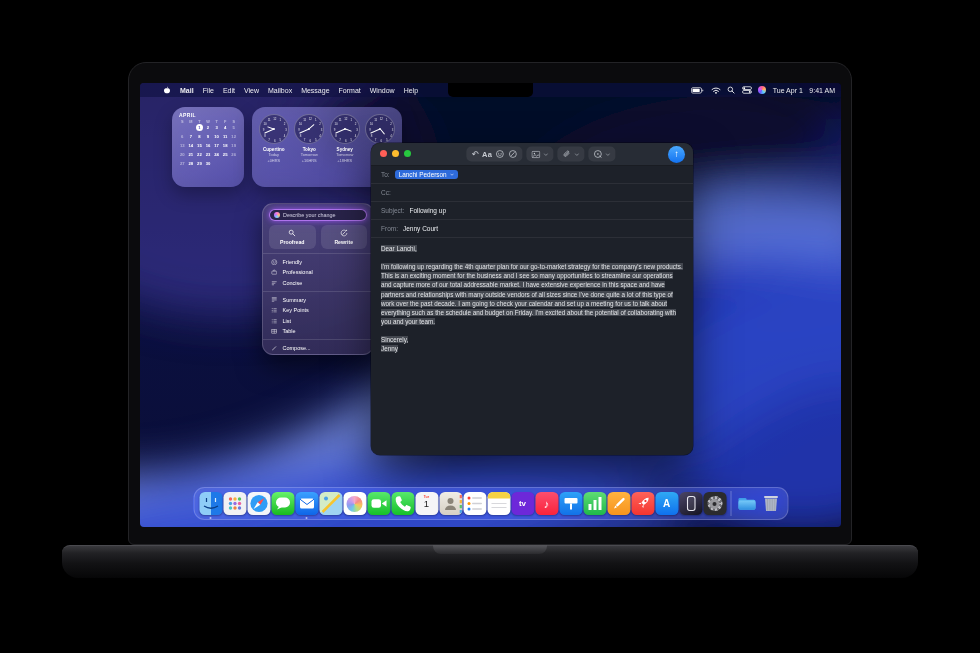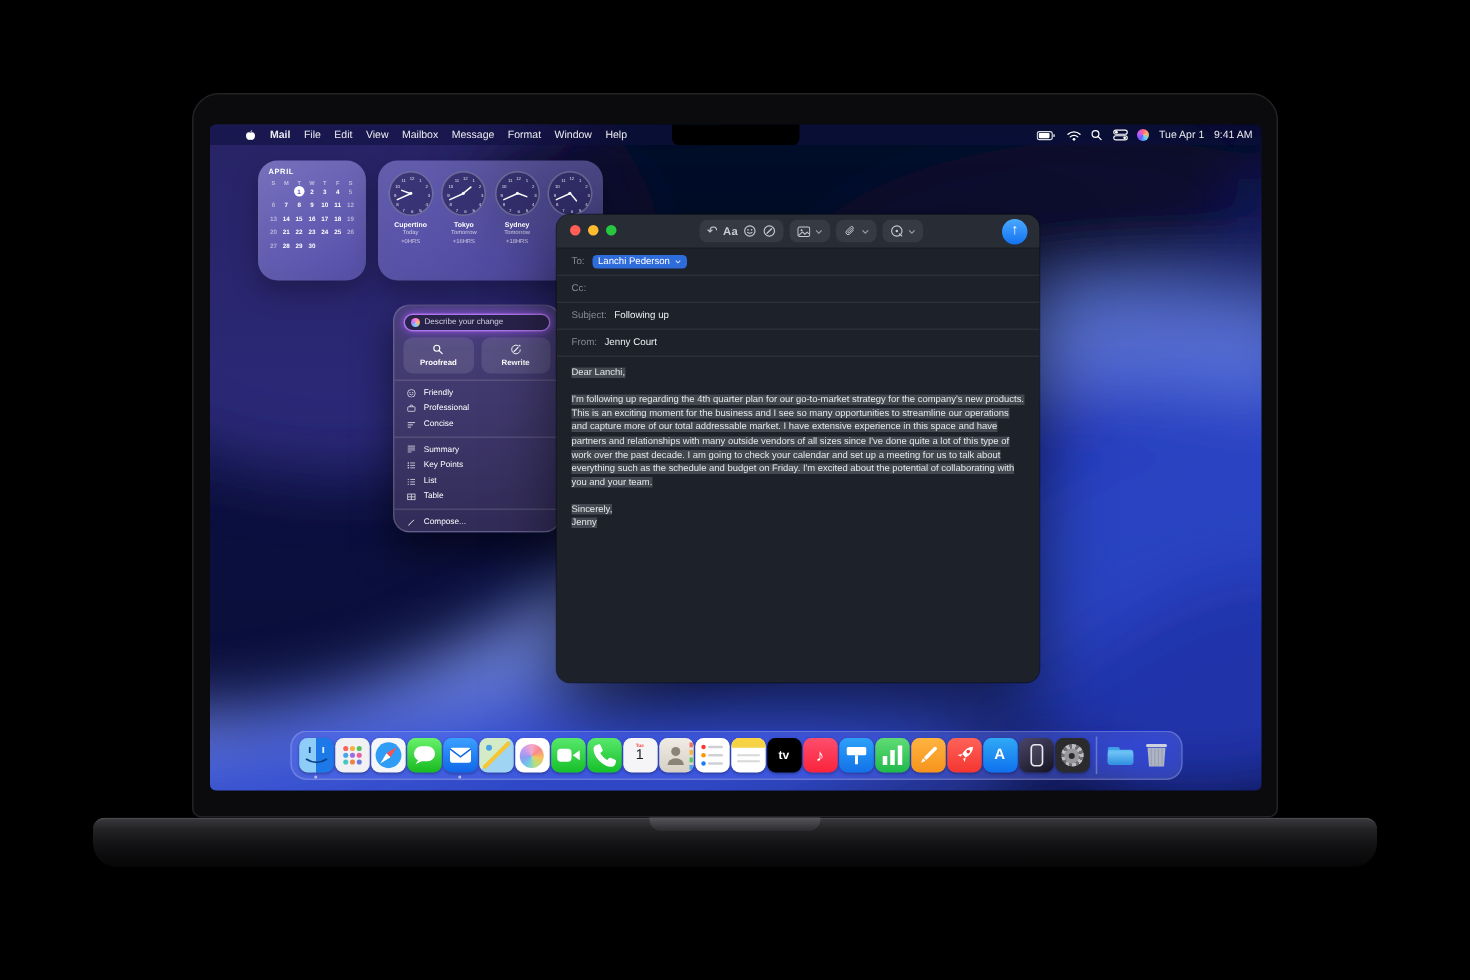--- a/index.html
+++ b/index.html
@@ -645,21 +645,21 @@
       <div class="dock-item">
         <div class="appicon" style="background:#fff;">
           <svg width="23" height="23" viewBox="0 0 23 23">
               <rect x="0" y="0" width="23" height="6.5" fill="#f6d244"></rect>
               <line x1="4" y1="11.5" x2="19" y2="11.5" stroke="#d8d8dc" stroke-width="1.2"></line>
               <line x1="4" y1="15.5" x2="19" y2="15.5" stroke="#d8d8dc" stroke-width="1.2"></line>
             </svg>
         </div>
       </div>
       <div class="dock-item">
-        <div class="appicon" style="background:#000000;">
+        <div class="appicon" style="background:#6d28d9;">
           <div class="ic-center" style="color:#fff;font-size:8px;font-weight:600;">
               <span>tv</span>
             </div>
         </div>
       </div>
       <div class="dock-item">
         <div class="appicon" style="background:linear-gradient(180deg,#fd4e6d,#fa233b);">
           <div class="ic-center" style="color:#fff;font-size:11px;">
               <span>♪</span>
             </div>

